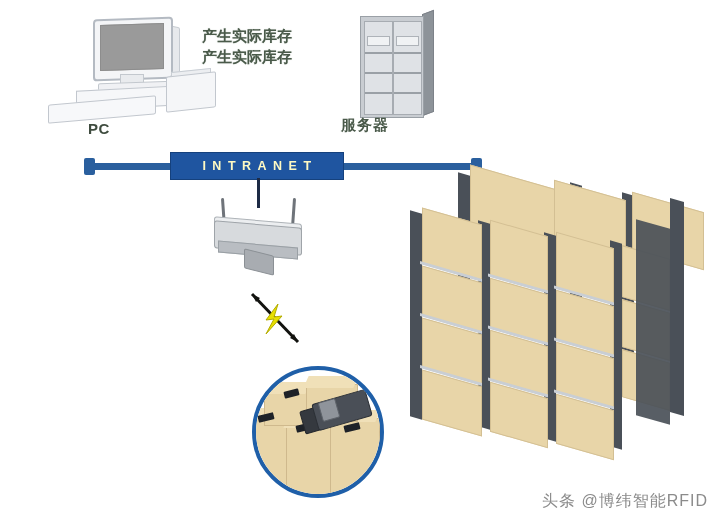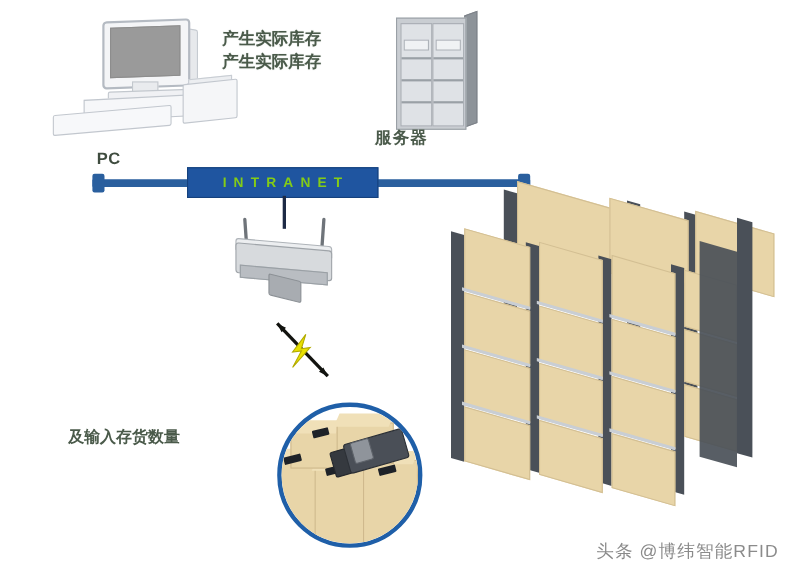--- a/index.html
+++ b/index.html
@@ -11,30 +11,30 @@
   .abs{position:absolute;}
   .lbl{font-weight:700;color:#3c4a3c;letter-spacing:.5px;}
 
   
   #ann-report{left:202px;top:26px;width:140px;font-size:15px;line-height:1.38;
               color:#4a5a4a;font-weight:700;text-shadow:0 0 1px rgba(120,140,120,.5);}
   #ann-scan{left:62px;top:388px;width:210px;font-size:14.5px;line-height:1.45;
             color:#4a5a4a;font-weight:700;}
 
   
-  #pc-label{left:88px;top:136px;font-size:15px;color:#3f4c3f;font-weight:700;}
+  #pc-label{left:88px;top:120px;font-size:15px;color:#3f4c3f;font-weight:700;}
   #srv-label{left:341px;top:116px;font-size:15px;color:#4a5a4a;font-weight:700;letter-spacing:1px;}
 
   
   #backbone{left:84px;top:163px;width:398px;height:7px;background:#2a5f9e;border-radius:1px;}
   #bb-capL{left:84px;top:158px;width:11px;height:17px;background:#2a5f9e;border-radius:2px;}
   #bb-capR{left:471px;top:158px;width:11px;height:17px;background:#2a5f9e;border-radius:2px;}
   #intranet-box{left:170px;top:152px;width:172px;height:26px;background:#1f55a0;
                 border:1px solid #15417d;display:flex;align-items:center;justify-content:center;}
-  #intranet-box span{color:#84cc16;font-size:12.5px;font-weight:700;letter-spacing:6.5px;
+  #intranet-box span{color:#fef9c3;font-size:12.5px;font-weight:700;letter-spacing:6.5px;
                      text-indent:6px;}
   #drop-pc{left:115px;top:140px;height:26px;}
   #drop-srv{left:386px;top:136px;height:30px;}
   #drop-ap{left:257px;top:178px;height:30px;width:3px;background:#1d2a45;}
 
   
   #pc-art{left:38px;top:12px;width:160px;height:108px;}
   #mon-body{left:55px;top:6px;width:76px;height:58px;border:2px solid #b4bac2;
             border-radius:4px;background:#f4f5f7;transform:skewY(-2deg);}
   #mon-screen{left:62px;top:12px;width:62px;height:44px;background:#9a9a9a;
@@ -169,21 +169,20 @@
   <div class="abs" id="bolt">
     <svg width="54" height="52" viewBox="0 0 54 52">
       <line x1="4" y1="2" x2="50" y2="50" stroke="#12130f" stroke-width="3"></line>
       <polygon points="50,50 42,46 46,42" fill="#12130f"></polygon>
       <polygon points="4,2 12,6 8,10" fill="#12130f"></polygon>
       <polygon points="30,12 18,28 26,27 18,42 34,24 26,25" fill="#e8e000" stroke="#b3ab00" stroke-width="1"></polygon>
     </svg>
   </div>
 
   <div class="abs" id="ann-scan">
-    <div>及输入存货数量</div>
   </div>
 
   <div class="abs" id="inset">
 
     <div class="ibx" style="left:-12px;top:46px;width:46px;height:72px;"></div>
     <div class="itop" style="left:-12px;top:38px;width:46px;height:12px;transform:skewX(-24deg);"></div>
     <div class="ibx" style="left:30px;top:54px;width:46px;height:70px;"></div>
     <div class="itop" style="left:30px;top:46px;width:46px;height:12px;transform:skewX(-24deg);"></div>
     <div class="ibx" style="left:74px;top:48px;width:48px;height:76px;"></div>
     <div class="itop" style="left:74px;top:40px;width:48px;height:12px;transform:skewX(-24deg);"></div>

